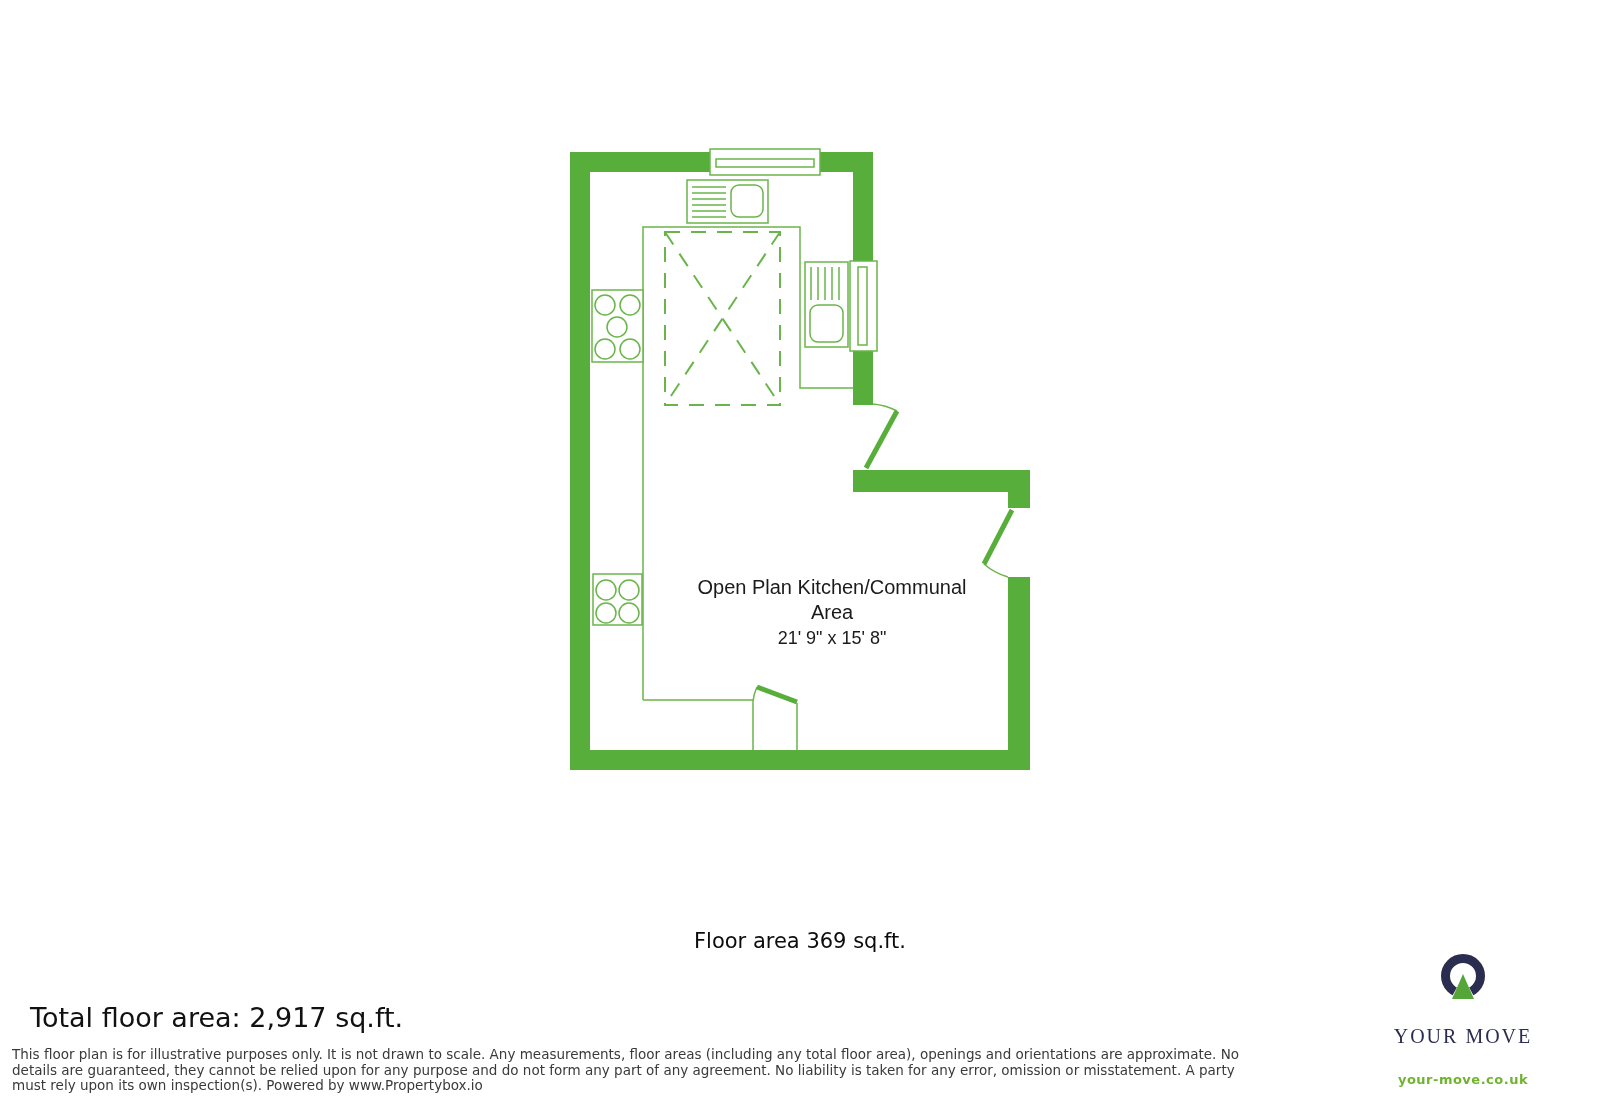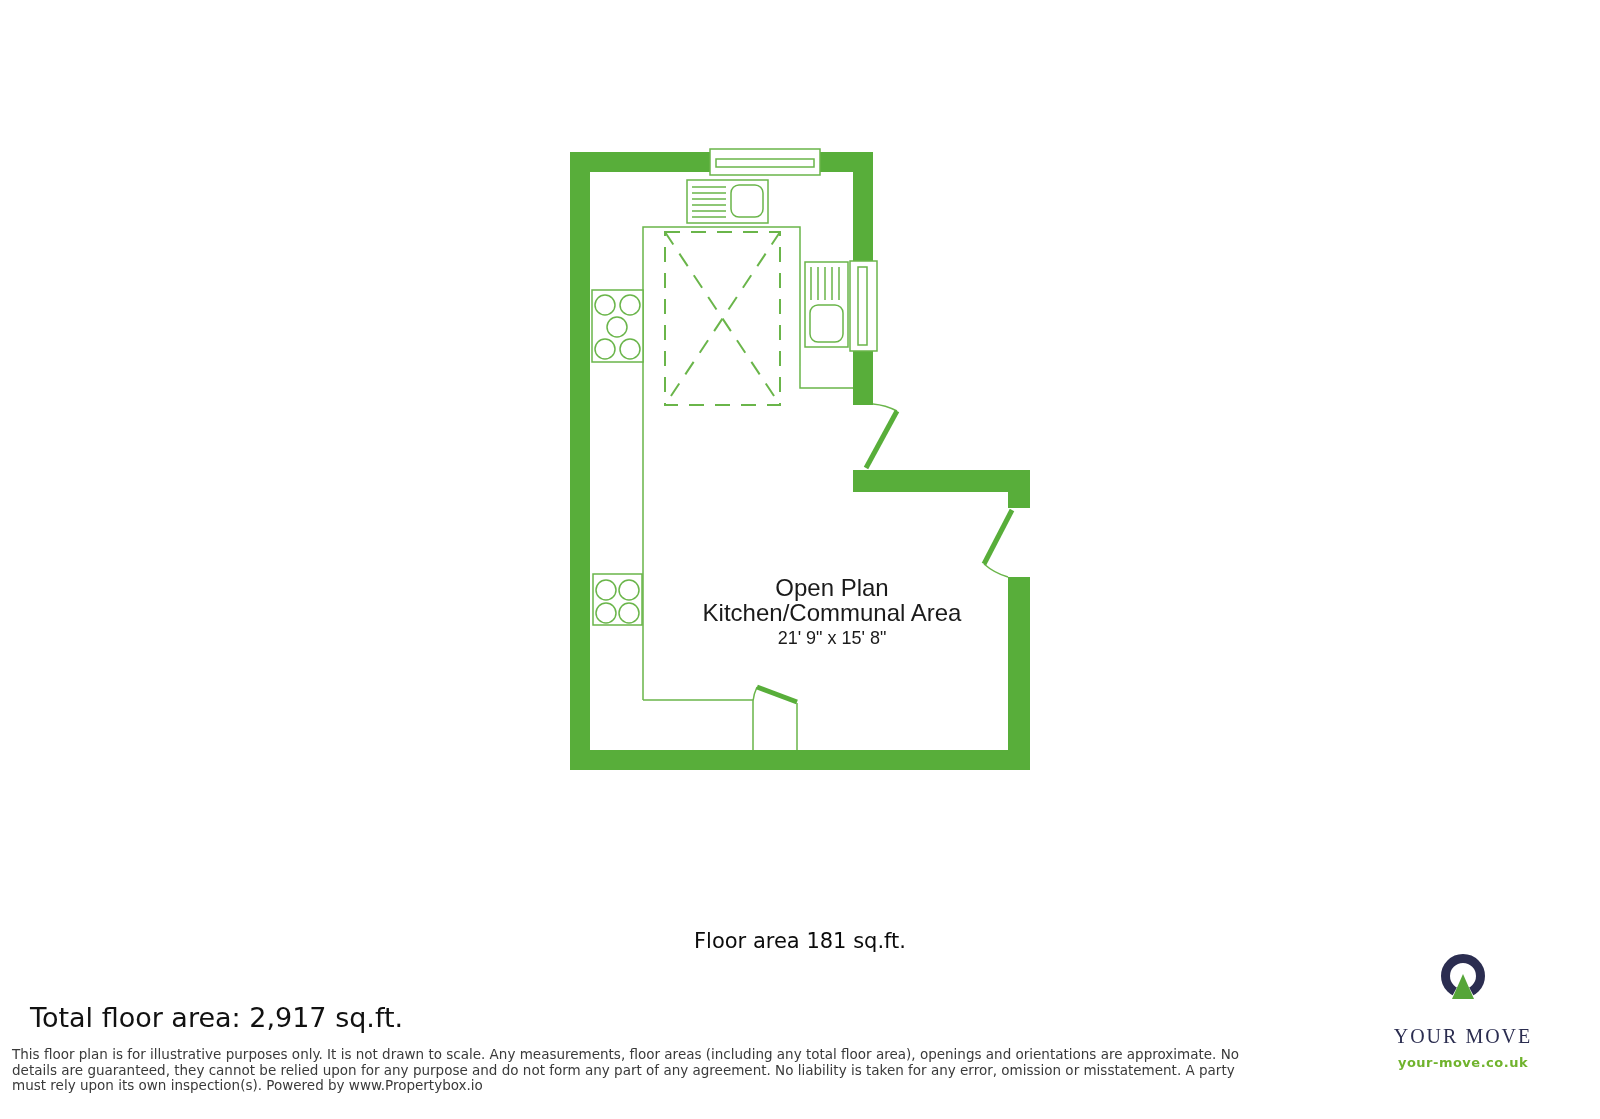--- a/index.html
+++ b/index.html
@@ -13,21 +13,21 @@
   .canvas{
     position:relative;width:1600px;height:1119px;background:#ffffff;
     font-family:"DejaVu Sans","Liberation Sans",sans-serif;overflow:hidden;
   }
   svg.plan{position:absolute;left:0;top:0;width:1600px;height:1119px;}
 
   .room-label{
     position:absolute;left:682px;top:575px;width:300px;text-align:center;
     color:#1b1b1b;font-family:"Liberation Sans",sans-serif;
   }
-  .room-name{font-size:24px;line-height:25px;text-align:center;}
+  .room-name{font-size:20px;line-height:25px;text-align:center;}
   .room-dims{font-size:18px;line-height:22px;margin-top:2px;}
 
   .plan-title{
     position:absolute;left:500px;top:876px;width:600px;text-align:center;
     font-size:45px;line-height:1;color:#0c0c0c;
   }
   .plan-subtitle{
     position:absolute;left:500px;top:929px;width:600px;text-align:center;
     font-size:21px;color:#0c0c0c;
   }
@@ -42,21 +42,21 @@
 
   .logo{
     position:absolute;left:1330px;top:950px;width:266px;text-align:center;
   }
   .logo-mark{display:block;margin:0 auto;}
   .logo-name{
     font-family:"Liberation Serif","DejaVu Serif",serif;
     font-size:20px;letter-spacing:2px;color:var(--navy);margin-top:1px;white-space:nowrap;
   }
   .logo-url{
-    font-size:13px;font-weight:bold;color:var(--url-green);margin-top:7px;letter-spacing:0.5px;
+    font-size:13px;font-weight:bold;color:var(--url-green);margin-top:24px;letter-spacing:0.5px;
   }
 </style>
 </head>
 <body>
 
 <div class="canvas">
 
   <svg class="plan" viewBox="0 0 1600 1119">
 
     <g fill="#58ae3a">
@@ -134,21 +134,21 @@
       <path d="M 753 701 A 45 45 0 0 1 757 687" fill="none" stroke="#6ab54a" stroke-width="1.5"></path>
       <path d="M 757 687 L 797 702" stroke="#58ae3a" stroke-width="5" fill="none"></path>
     </g>
   </svg>
 
   <div class="room-label">
     <div class="room-name">Open Plan Kitchen/Communal Area</div>
     <div class="room-dims">21' 9" x 15' 8"</div>
   </div>
 
-  <div class="plan-subtitle">Floor area 181 sq.ft.</div>
+  <div class="plan-subtitle">Floor area 369 sq.ft.</div>
   <div class="total-area">Total floor area: 2,917 sq.ft.</div>
   <div class="disclaimer">This floor plan is for illustrative purposes only. It is not drawn to scale. Any measurements, floor areas (including any total floor area), openings and orientations are approximate. No details are guaranteed, they cannot be relied upon for any purpose and do not form any part of any agreement. No liability is taken for any error, omission or misstatement. A party must rely upon its own inspection(s). Powered by www.Propertybox.io</div>
 
   <div class="logo">
     <svg class="logo-mark" width="60" height="74" viewBox="0 0 60 74">
       <circle cx="30" cy="26" r="17.5" fill="none" stroke="#2b2d50" stroke-width="9"></circle>
       <polygon points="30,26 15,54 45,54" fill="#ffffff"></polygon>
       <polygon points="30,24 19,49 41,49" fill="#55a538"></polygon>
     </svg>
     <div class="logo-name">YOUR MOVE</div>

